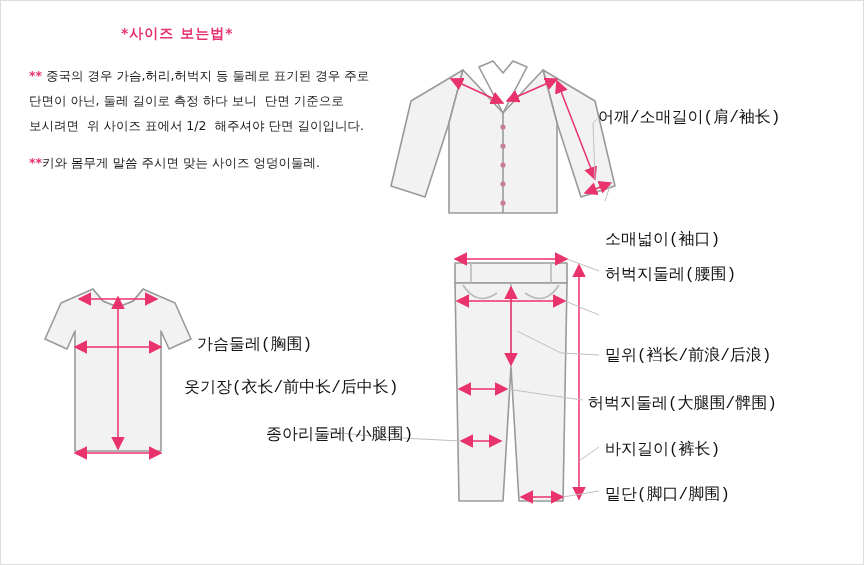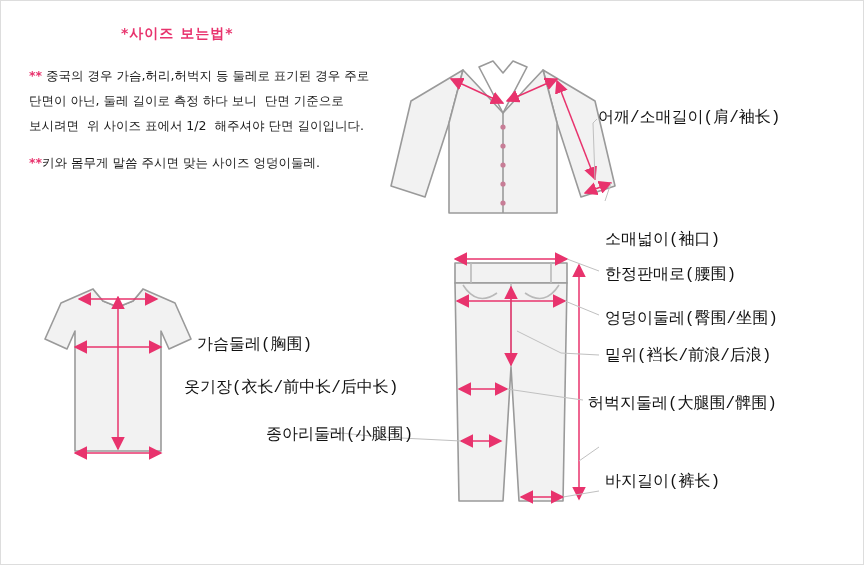--- a/index.html
+++ b/index.html
@@ -174,20 +174,20 @@
       <path d="M562,496 L598,490"></path>
     </g>
   </svg>
 
   <div class="abs label big" style="left:597px; top:106px;">어깨/소매길이(肩/袖长)</div>
   <div class="abs label big" style="left:604px; top:192px;margin-top:36px;">소매넓이(袖口)</div>
 
   <div class="abs label big" style="left:183px; top:376px;">옷기장(衣长/前中长/后中长)</div>
   <div class="abs label big" style="left:196px; top:333px;">가슴둘레(胸围)</div>
 
-  <div class="abs label big" style="left:604px; top:263px;">한정판매로(腰围)</div>
-  <div class="abs label big" style="left:604px; top:307px;">엉덩이둘레(臀围/坐围)</div>
+  <div class="abs label big" style="left:604px; top:263px;">허벅지둘레(腰围)</div>
   <div class="abs label big" style="left:604px; top:344px;">밑위(裆长/前浪/后浪)</div>
   <div class="abs label big" style="left:587px; top:392px;">허벅지둘레(大腿围/髀围)</div>
   <div class="abs label big" style="left:265px; top:423px;">종아리둘레(小腿围)</div>
-  <div class="abs label big" style="left:604px; top:438px;margin-top:32px;">바지길이(裤长)</div>
+  <div class="abs label big" style="left:604px; top:438px;">바지길이(裤长)</div>
+  <div class="abs label big" style="left:604px; top:483px;">밑단(脚口/脚围)</div>
 
 </div>
 
 </body></html>

